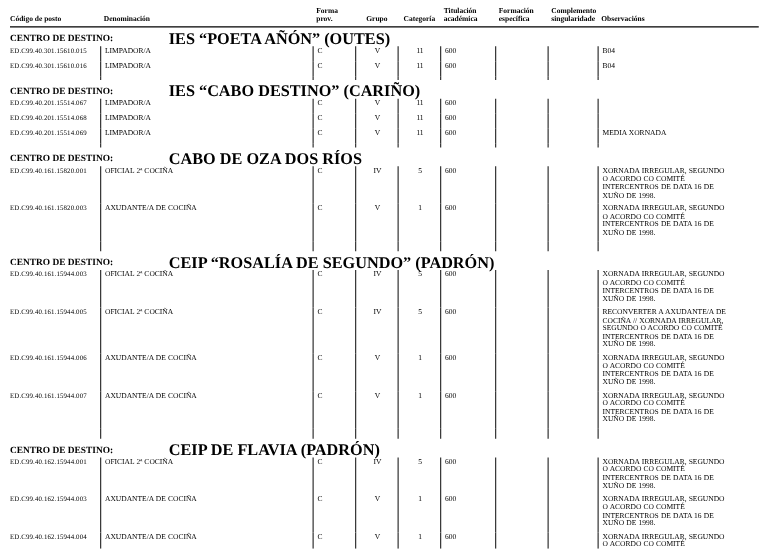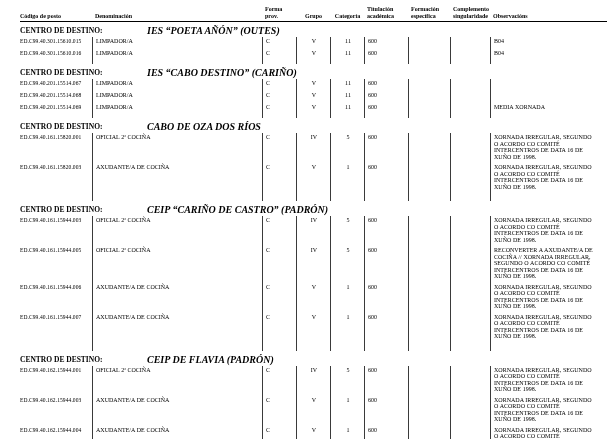--- a/index.html
+++ b/index.html
@@ -1,20 +1,20 @@
 <!DOCTYPE html>
 <html><head>
 <meta charset="utf-8">
 <style>
   html,body{margin:0;padding:0;background:#ffffff;}
   .page{
     position:relative;
     width:615px;height:439px;
     box-sizing:border-box;
-    padding:6px 8px 0 20px;
+    padding:6px 8px 0 8px;
     background:#ffffff;
     color:#000;
     font-family:"Liberation Serif","DejaVu Serif",serif;
     overflow:hidden;
   }
   
   .grid{
     display:grid;
     grid-template-columns:72px 170px 34px 34px 34px 44px 42px 40px 129px;
   }
@@ -29,21 +29,21 @@
     font-size:6px;
     line-height:6.5px;
     white-space:pre-line;
     padding:0 2px 0 3px;
   }
   .h-code{padding-left:0;}
   .h-grupo,.h-cat{text-align:center;}
   
   .section-header{display:flex;margin:4px 0 2px 0;}
   .sh-label{width:127px;flex:0 0 127px;font-weight:bold;font-size:7.5px;line-height:9px;}
-  .sh-name{font-weight:bold;font-size:10px;line-height:9px;font-style:italic;}
+  .sh-name{font-weight:bold;font-size:13px;line-height:9px;}
   
   .row{min-height:12px;}
   .cell{
     font-size:6px;
     line-height:6.5px;
     padding:1px 2px 0 3px;
     overflow:hidden;
     word-spacing:0.2px;
   }
   .c-code{padding-left:0;font-size:5.5px;letter-spacing:0.1px;}
@@ -211,21 +211,21 @@
             <div class="cell c-tit"></div>
             <div class="cell c-form"></div>
             <div class="cell c-comp"></div>
             <div class="cell c-obs"></div>
           </div>
         </div>
       </div>
       <div class="section-block section">
         <div class="section-header">
           <div class="sh-label">CENTRO DE DESTINO:</div>
-          <div class="sh-name">CEIP “CARIÑO DE CASTRO” (PADRÓN)</div>
+          <div class="sh-name">CEIP “ROSALÍA DE SEGUNDO” (PADRÓN)</div>
         </div>
         <div class="rows">
           <div class="grid row tall">
             <div class="cell c-code">ED.C99.40.161.15944.003</div>
             <div class="cell c-denom">OFICIAL 2ª COCIÑA</div>
             <div class="cell c-forma">C</div>
             <div class="cell c-grupo">IV</div>
             <div class="cell c-cat">5</div>
             <div class="cell c-tit">600</div>
             <div class="cell c-form"></div>

